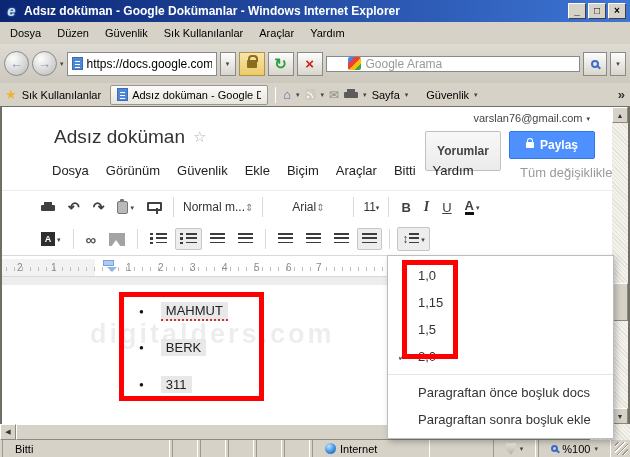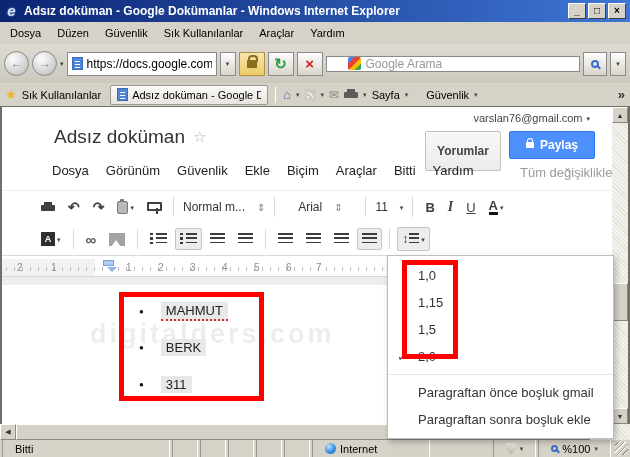--- a/index.html
+++ b/index.html
@@ -75,21 +75,21 @@
   .tbtn { display:flex; align-items:center; justify-content:center; gap:2px; padding:4px; border:1px solid transparent; border-radius:2px; color:#404040; }
   .tbtn.pressed { background:#ededed; border-color:#c6c6c6; }
   .vsep { width:1px; height:20px; background:#d9d9d9; margin:0 4px; flex:none; }
   .u-ico { font-size:14px; font-weight:bold; color:#404040; line-height:1; }
   .printer.dark::before,.printer.dark::after { background:#404040; }
   .clip { width:11px; height:13px; border:1.5px solid #777; border-radius:2px; background:#b9b9b9; position:relative; }
   .clip::before { content:''; position:absolute; top:-3px; left:2px; width:4px; height:3px; background:#777; border-radius:1px; }
   .roller { width:14px; height:13px; position:relative; }
   .roller::before { content:''; position:absolute; top:1px; left:0; width:11px; height:5px; border:2px solid #404040; border-radius:1px; }
   .roller::after { content:''; position:absolute; top:7px; left:9px; width:2.5px; height:6px; background:#404040; }
-  .dd-box { display:flex; align-items:center; gap:12px; color:#333; font-size:12px; padding:4px 2px; }
+  .dd-box { display:flex; align-items:center; gap:0; color:#333; font-size:12px; padding:4px 2px; }
   .dd-box .label { white-space:nowrap; }
   .stepper { font-size:10px; color:#808080; }
   .b-ico { font-weight:bold; font-size:13px; }
   .i-ico { font-style:italic; font-family:"Liberation Serif",serif; font-size:14px; font-weight:bold; }
   .un-ico { text-decoration:underline; font-size:13px; }
   .a-color { font-weight:bold; font-size:13px; border-bottom:3px solid #111; line-height:12px; }
   .hl-ico { width:14px; height:14px; background:#2e2e2e; color:#fff; font-size:9px; font-weight:bold; display:flex; align-items:center; justify-content:center; }
   .link-ico { font-size:15px; font-weight:bold; color:#555; line-height:1; }
   .img-ico { width:16px; height:13px; background:#a3a3a3; position:relative; overflow:hidden; }
   .img-ico::after { content:''; position:absolute; bottom:-1px; left:2px; border:5px solid transparent; border-bottom:7px solid #fff; }
@@ -379,21 +379,21 @@
 
     <div class="dropdown">
       <div class="dd-item">1,0</div>
       <div class="dd-item">1,15</div>
       <div class="dd-item">1,5</div>
       <div class="dd-item">
         <span class="dd-check">✓</span>
         <span>2,0</span>
       </div>
       <div class="dd-sep"></div>
-      <div class="dd-item">Paragraftan önce boşluk gmail</div>
+      <div class="dd-item">Paragraftan önce boşluk docs</div>
       <div class="dd-item">Paragraftan sonra boşluk ekle</div>
     </div>
 
     <div class="vscroll">
       <span class="sbtn">▲</span>
       <span class="vthumb"></span>
       <span class="sbtn bottom">▼</span>
     </div>
   </div>
 

